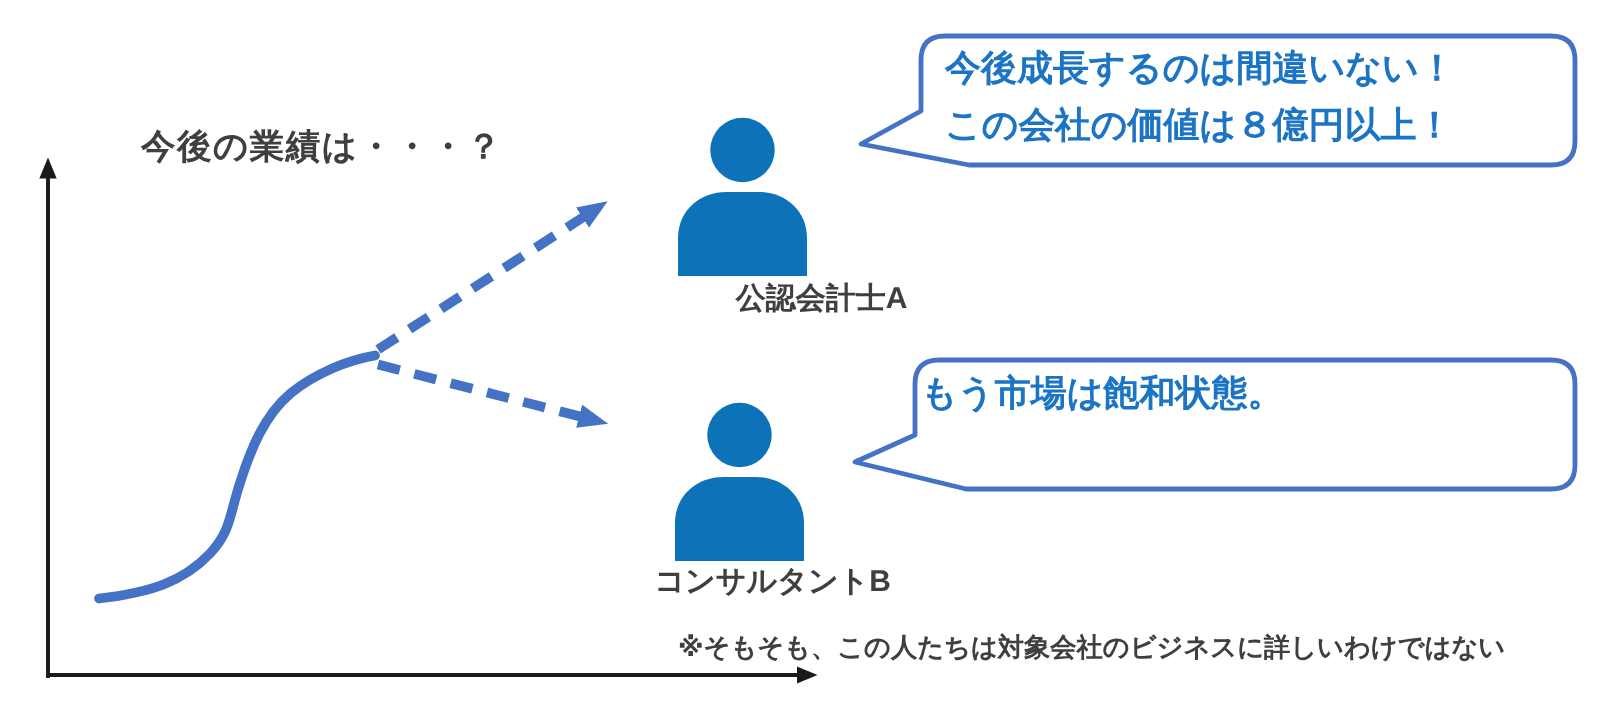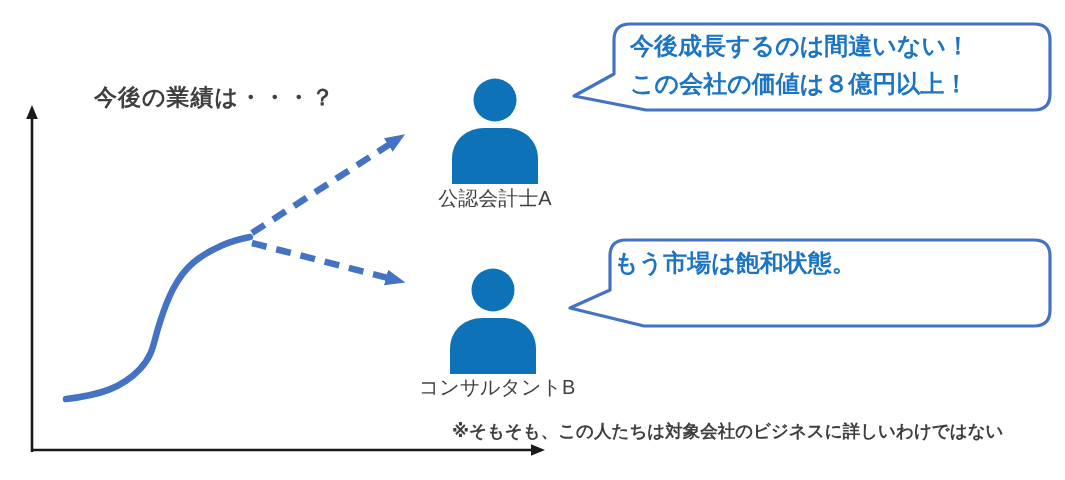--- a/index.html
+++ b/index.html
@@ -14,21 +14,21 @@
   .curve{stroke:var(--accent,#4472C4);stroke-width:6.5;fill:none;stroke-linecap:round;stroke-linejoin:round;}
   .dashed{stroke:var(--accent,#4472C4);stroke-width:6.5;fill:none;stroke-dasharray:15 10;}
   .blue-head{fill:var(--accent,#4472C4);}
   .title{
     position:absolute;left:70px;top:82px;font-size:23px;font-weight:700;
     color:var(--heading,#3F3F3F);letter-spacing:1px;white-space:nowrap;margin-left:24px;
   }
   svg.person{position:absolute;}
   .person circle,.person path{fill:var(--person,#0E72B9);}
   .person-label{
-    position:absolute;width:220px;text-align:center;font-size:20px;font-weight:400;
+    position:absolute;width:220px;text-align:right;font-size:20px;font-weight:700;
     color:var(--heading,#3F3F3F);white-space:nowrap;
   }
   svg.bubble{position:absolute;overflow:visible;}
   .bubble path{fill:#ffffff;stroke:var(--bubble-border,#4472C4);stroke-width:3.2;stroke-linejoin:round;}
   .bubble-text{
     position:absolute;font-size:24px;font-weight:700;line-height:38px;
     color:var(--bubble-text,#1B74C4);white-space:nowrap;
   }
   .note{
     position:absolute;left:428px;top:419px;font-size:17.5px;font-weight:700;
@@ -61,21 +61,21 @@
   <svg class="person" style="left:445px;top:78px;" width="100" height="106" viewBox="0 0 100 106">
     <circle cx="50" cy="22" r="21.5"></circle>
     <path d="M 7 106 V 81 C 7 61 23 50 39 50 H 61 C 77 50 93 61 93 81 V 106 Z"></path>
   </svg>
   <div class="person-label" style="left:385px;top:185px;">公認会計士A</div>
 
   <svg class="person" style="left:443px;top:268px;" width="100" height="106" viewBox="0 0 100 106">
     <circle cx="50" cy="22" r="21.5"></circle>
     <path d="M 7 106 V 81 C 7 61 23 50 39 50 H 61 C 77 50 93 61 93 81 V 106 Z"></path>
   </svg>
-  <div class="person-label" style="left:387px;top:374px;">コンサルタントB</div>
+  <div class="person-label" style="left:374px;top:374px;">コンサルタントB</div>
 
   <svg class="bubble" style="left:560px;top:14px;" width="498" height="104" viewBox="0 0 498 104">
     <path d="M 70 10 H 474 Q 490 10 490 26 V 80 Q 490 96 474 96 H 86 L 14 82 L 54 60 V 26 Q 54 10 70 10 Z"></path>
   </svg>
   <div class="bubble-text" style="left:630px;top:27px;">
     <div>今後成長するのは間違いない！</div>
     <div>この会社の価値は８億円以上！</div>
   </div>
 
   <svg class="bubble" style="left:558px;top:232px;" width="500" height="102" viewBox="0 0 500 102">

